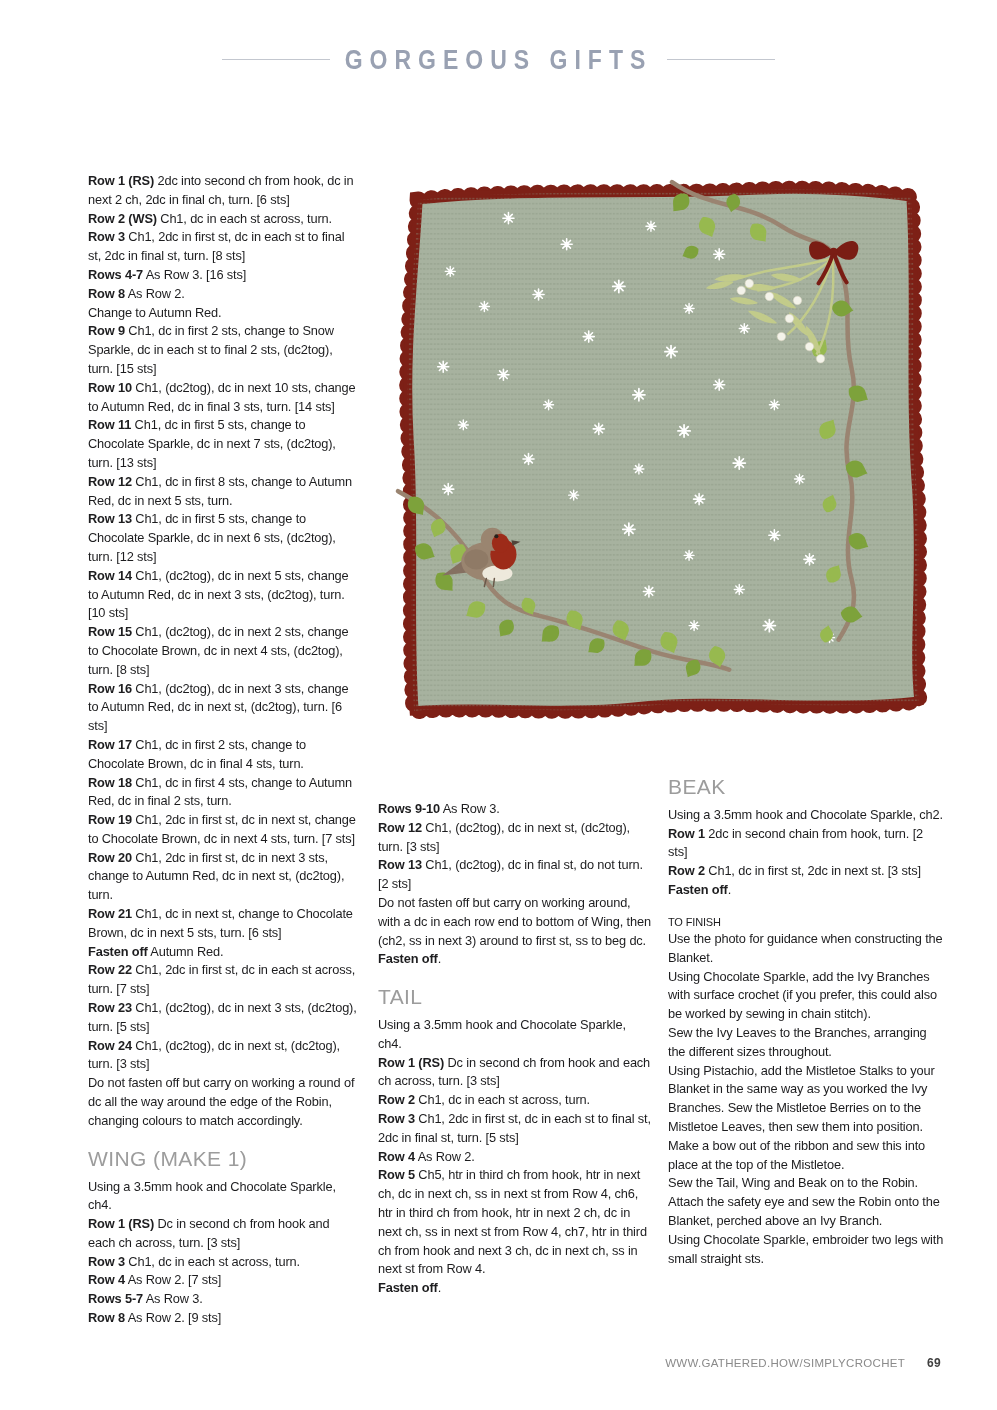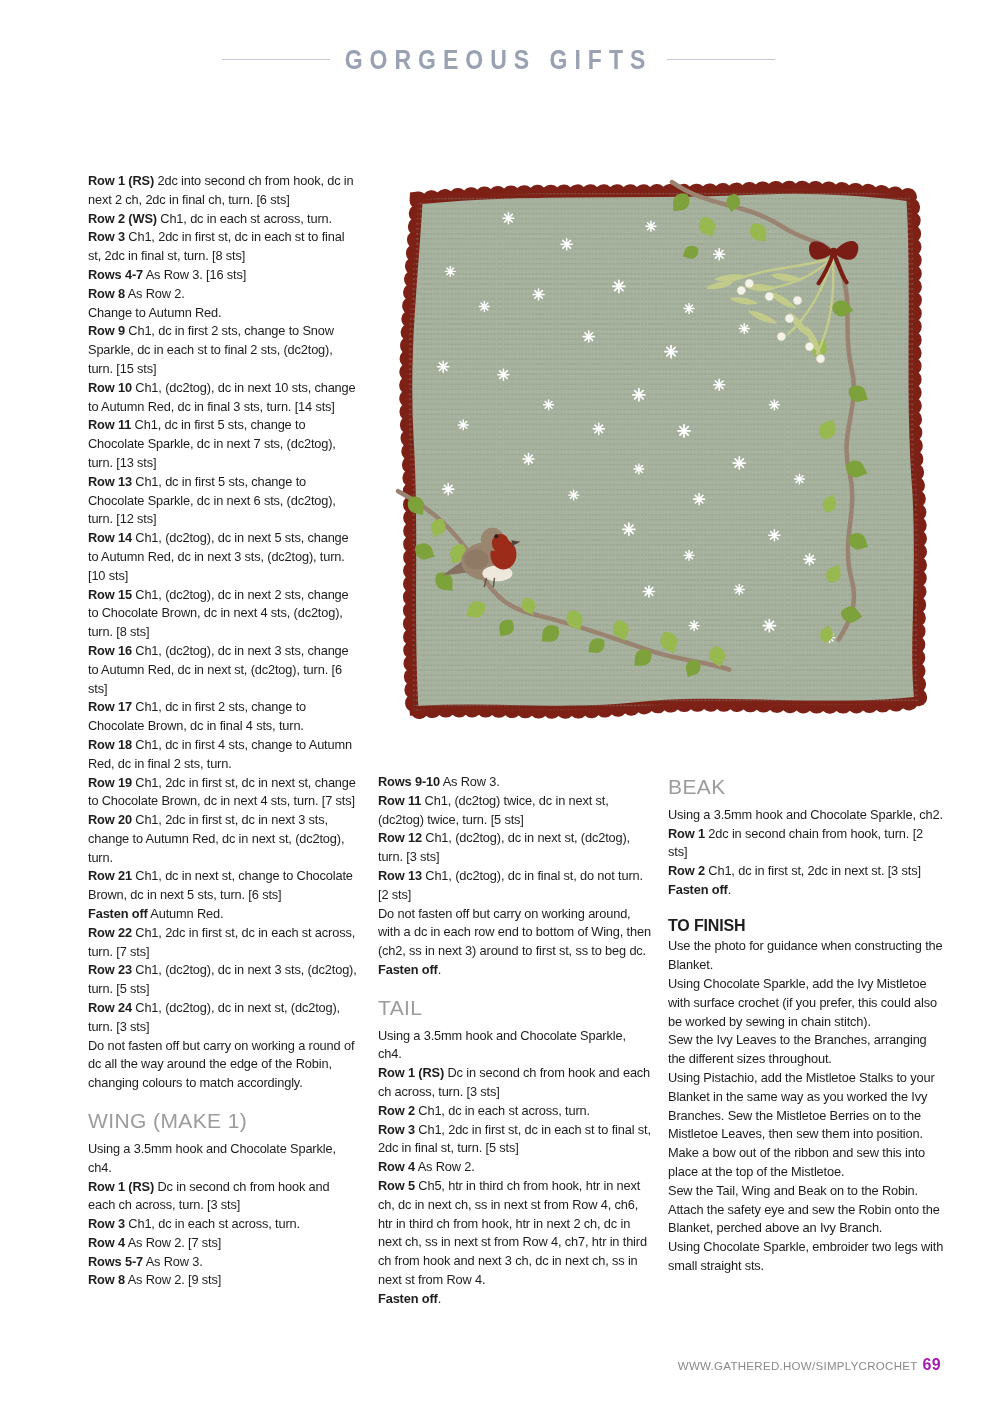--- a/index.html
+++ b/index.html
@@ -8,35 +8,35 @@
   
   .header{position:absolute;top:46px;left:0;right:0;display:flex;align-items:center;
           justify-content:center;gap:15px;}
   .rule{width:108px;height:1px;background:#c3c7cf;}
   .title{display:inline-block;color:var(--title_gray_blue,#99a1b2);font-size:23px;font-weight:700;
          letter-spacing:7px;transform:scaleY(1.22);transform-origin:center;white-space:nowrap;}
   
   .col{position:absolute;width:272px;font-size:12.8px;line-height:1.47;letter-spacing:-0.15px;
        color:var(--text_black,#1d1d1f);}
   .col-left{left:88px;top:172px;}
-  .col-middle{left:378px;top:773px;width:274px;}
+  .col-middle{left:378px;top:800px;width:274px;}
   .col-right{left:668px;top:772px;width:277px;}
   .para{margin:0;}
   .para strong{font-weight:700;}
   .heading-sub{color:var(--heading_gray,#9c9c9c);font-size:21px;font-weight:400;
                letter-spacing:0.4px;margin:13px 0 3px;}
-  .heading-strong{color:var(--text_black,#1d1d1f);font-size:16px;font-weight:700;margin:14px 0 0;}
+  .heading-strong{color:var(--text_black,#1d1d1f);font-size:11px;font-weight:400;margin:14px 0 0;}
   .heading-sub:first-child,.heading-strong:first-child{margin-top:0;}
   
   .photo{position:absolute;left:388px;top:166px;width:557px;height:572px;}
   .photo svg{display:block;width:100%;height:100%;}
   
   .footer{position:absolute;top:1356px;right:56px;font-size:11.5px;letter-spacing:0.3px;
           color:var(--footer_gray,#8a8a8a);}
-  .footer b{color:#a21caf;margin-left:5px;font-size:16px;}
+  .footer b{color:#404040;margin-left:22px;font-size:12px;}
 </style>
 </head>
 <body>
 
 <div class="page">
 
   <div class="header">
     <span class="rule"></span>
     <span class="title">GORGEOUS GIFTS</span>
     <span class="rule"></span>
@@ -45,20 +45,21 @@
   <div class="col col-left">
       <p class="para"><strong>Row 1 (RS)</strong> 2dc into second ch from hook, dc in next 2 ch, 2dc in final ch, turn. [6 sts]</p>
       <p class="para"><strong>Row 2 (WS)</strong> Ch1, dc in each st across, turn.</p>
       <p class="para"><strong>Row 3</strong> Ch1, 2dc in first st, dc in each st to final st, 2dc in final st, turn. [8 sts]</p>
       <p class="para"><strong>Rows 4-7</strong> As Row 3. [16 sts]</p>
       <p class="para"><strong>Row 8</strong> As Row 2.</p>
       <p class="para">Change to Autumn Red.</p>
       <p class="para"><strong>Row 9</strong> Ch1, dc in first 2 sts, change to Snow Sparkle, dc in each st to final 2 sts, (dc2tog), turn. [15 sts]</p>
       <p class="para"><strong>Row 10</strong> Ch1, (dc2tog), dc in next 10 sts, change to Autumn Red, dc in final 3 sts, turn. [14 sts]</p>
       <p class="para"><strong>Row 11</strong> Ch1, dc in first 5 sts, change to Chocolate Sparkle, dc in next 7 sts, (dc2tog), turn. [13 sts]</p>
+      <p class="para"><strong>Row 12</strong> Ch1, dc in first 8 sts, change to Autumn Red, dc in next 5 sts, turn.</p>
       <p class="para"><strong>Row 13</strong> Ch1, dc in first 5 sts, change to Chocolate Sparkle, dc in next 6 sts, (dc2tog), turn. [12 sts]</p>
       <p class="para"><strong>Row 14</strong> Ch1, (dc2tog), dc in next 5 sts, change to Autumn Red, dc in next 3 sts, (dc2tog), turn. [10 sts]</p>
       <p class="para"><strong>Row 15</strong> Ch1, (dc2tog), dc in next 2 sts, change to Chocolate Brown, dc in next 4 sts, (dc2tog), turn. [8 sts]</p>
       <p class="para"><strong>Row 16</strong> Ch1, (dc2tog), dc in next 3 sts, change to Autumn Red, dc in next st, (dc2tog), turn. [6 sts]</p>
       <p class="para"><strong>Row 17</strong> Ch1, dc in first 2 sts, change to Chocolate Brown, dc in final 4 sts, turn.</p>
       <p class="para"><strong>Row 18</strong> Ch1, dc in first 4 sts, change to Autumn Red, dc in final 2 sts, turn.</p>
       <p class="para"><strong>Row 19</strong> Ch1, 2dc in first st, dc in next st, change to Chocolate Brown, dc in next 4 sts, turn. [7 sts]</p>
       <p class="para"><strong>Row 20</strong> Ch1, 2dc in first st, dc in next 3 sts, change to Autumn Red, dc in next st, (dc2tog), turn.</p>
       <p class="para"><strong>Row 21</strong> Ch1, dc in next st, change to Chocolate Brown, dc in next 5 sts, turn. [6 sts]</p>
       <p class="para"><strong>Fasten off</strong> Autumn Red.</p>
@@ -227,21 +228,20 @@
         <ellipse cx="12" cy="-16" rx="8.5" ry="9.5" style="fill:var(--robin_red,#9d2b19)"></ellipse>
         <circle cx="8" cy="-23" r="2" fill="#26211c"></circle>
         <path d="M23,-19 l9,1.5 l-8,4 Z" fill="#50443a"></path>
         <path d="M-2,19 L-4,27 M6,19 L5,27" stroke="#6a594a" stroke-width="1.5" stroke-linecap="round"></path>
       </g>
     </svg>
   </div>
 
   <div class="col col-middle">
       <p class="para"><strong>Rows 9-10</strong> As Row 3.</p>
-      <p class="para"><strong>Row 11</strong> Ch1, (dc2tog) twice, dc in next st, (dc2tog) twice, turn. [5 sts]</p>
       <p class="para"><strong>Row 12</strong> Ch1, (dc2tog), dc in next st, (dc2tog), turn. [3 sts]</p>
       <p class="para"><strong>Row 13</strong> Ch1, (dc2tog), dc in final st, do not turn. [2 sts]</p>
       <p class="para">Do not fasten off but carry on working around, with a dc in each row end to bottom of Wing, then (ch2, ss in next 3) around to first st, ss to beg dc.</p>
       <p class="para"><strong>Fasten off</strong>.</p>
       <div class="heading-sub">TAIL</div>
       <p class="para">Using a 3.5mm hook and Chocolate Sparkle, ch4.</p>
       <p class="para"><strong>Row 1 (RS)</strong> Dc in second ch from hook and each ch across, turn. [3 sts]</p>
       <p class="para"><strong>Row 2</strong> Ch1, dc in each st across, turn.</p>
       <p class="para"><strong>Row 3</strong> Ch1, 2dc in first st, dc in each st to final st, 2dc in final st, turn. [5 sts]</p>
       <p class="para"><strong>Row 4</strong> As Row 2.</p>
@@ -249,21 +249,21 @@
       <p class="para"><strong>Fasten off</strong>.</p>
     </div>
   <div class="col col-right">
       <div class="heading-sub">BEAK</div>
       <p class="para">Using a 3.5mm hook and Chocolate Sparkle, ch2.</p>
       <p class="para"><strong>Row 1</strong> 2dc in second chain from hook, turn. [2 sts]</p>
       <p class="para"><strong>Row 2</strong> Ch1, dc in first st, 2dc in next st. [3 sts]</p>
       <p class="para"><strong>Fasten off</strong>.</p>
       <div class="heading-strong">TO FINISH</div>
       <p class="para">Use the photo for guidance when constructing the Blanket.</p>
-      <p class="para">Using Chocolate Sparkle, add the Ivy Mistletoe with surface crochet (if you prefer, this could also be worked by sewing in chain stitch).</p>
+      <p class="para">Using Chocolate Sparkle, add the Ivy Branches with surface crochet (if you prefer, this could also be worked by sewing in chain stitch).</p>
       <p class="para">Sew the Ivy Leaves to the Branches, arranging the different sizes throughout.</p>
       <p class="para">Using Pistachio, add the Mistletoe Stalks to your Blanket in the same way as you worked the Ivy Branches. Sew the Mistletoe Berries on to the Mistletoe Leaves, then sew them into position. Make a bow out of the ribbon and sew this into place at the top of the Mistletoe.</p>
       <p class="para">Sew the Tail, Wing and Beak on to the Robin. Attach the safety eye and sew the Robin onto the Blanket, perched above an Ivy Branch.</p>
       <p class="para">Using Chocolate Sparkle, embroider two legs with small straight sts.</p>
     </div>
 
   <div class="footer">
     <span>WWW.GATHERED.HOW/SIMPLYCROCHET</span><b>69</b>
   </div>
 

